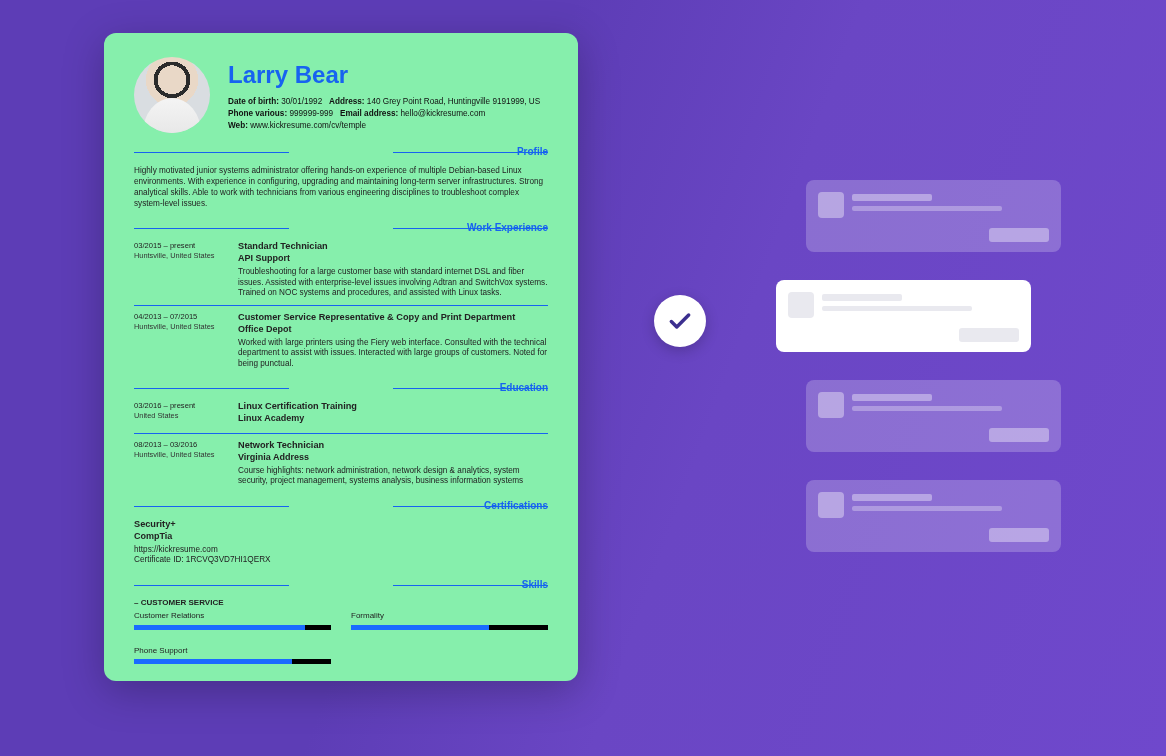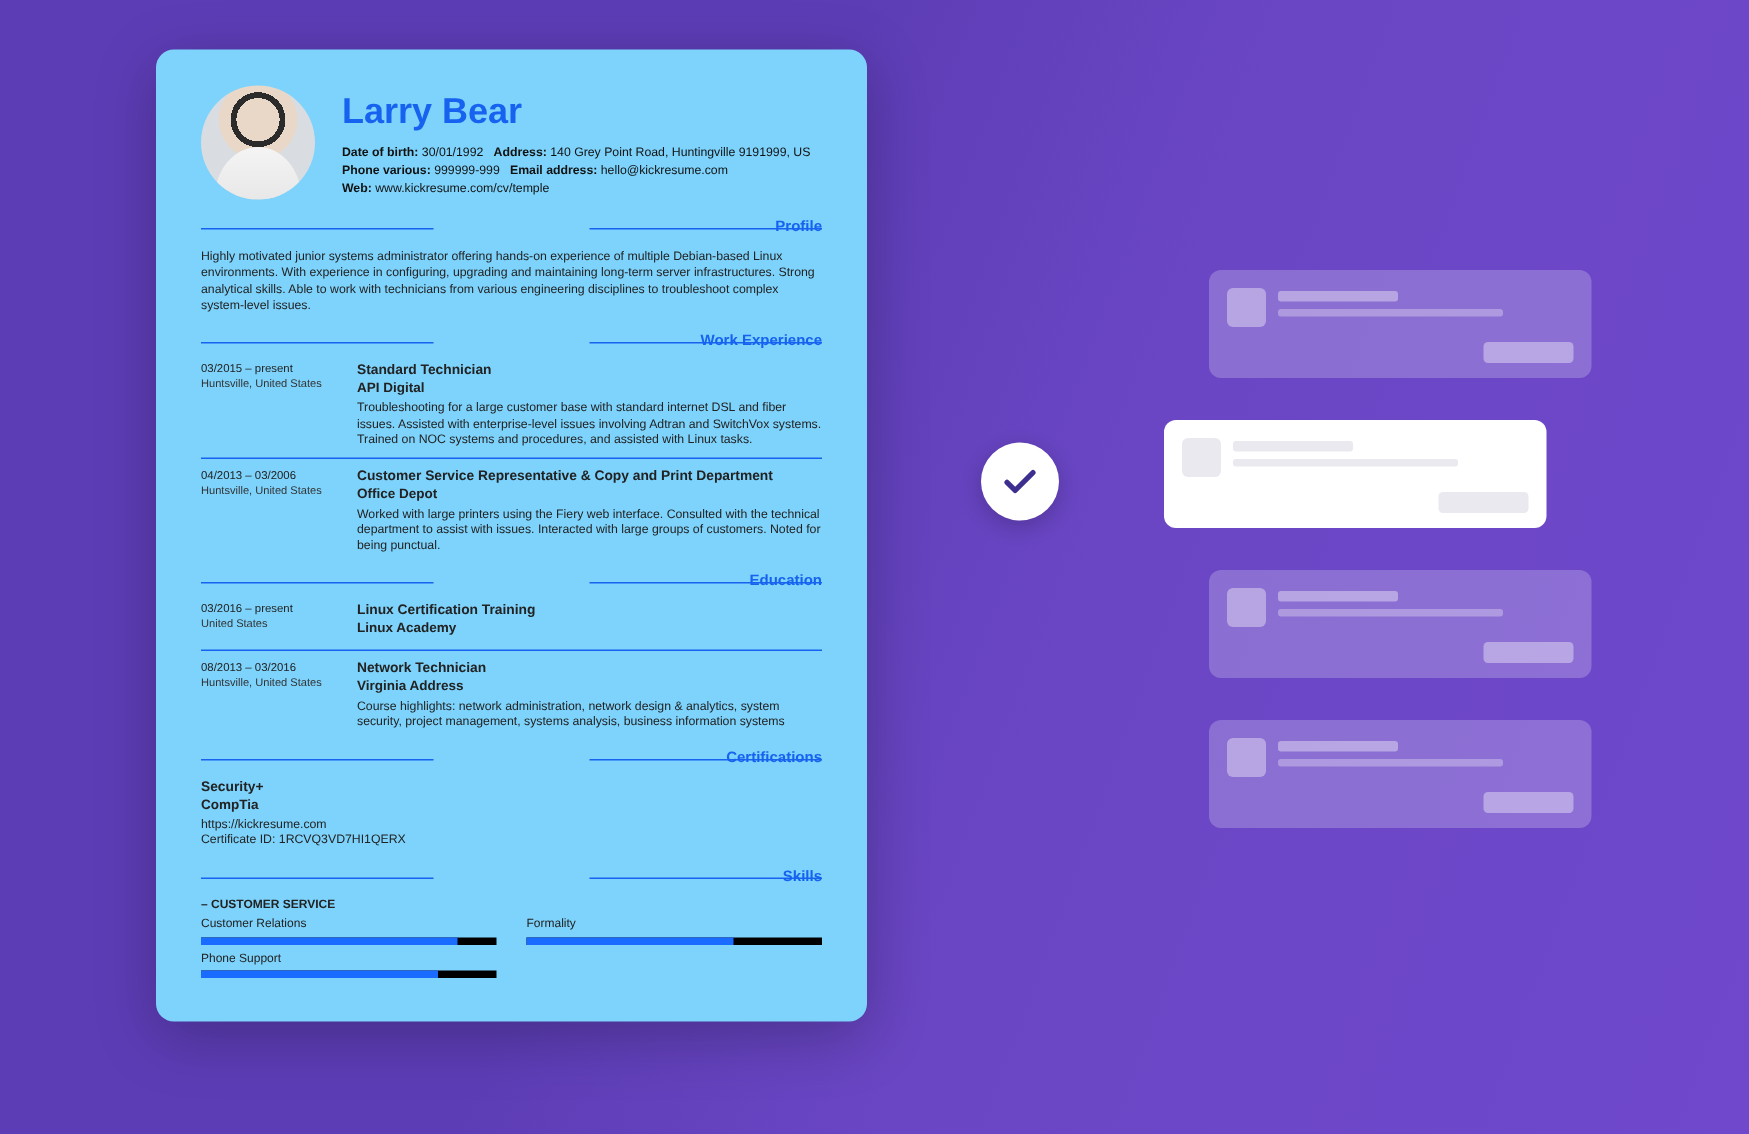--- a/index.html
+++ b/index.html
@@ -4,21 +4,21 @@
 <style>
   html,body{margin:0;padding:0}
   body{
     width:1166px;height:756px;
     background:linear-gradient(110deg,#5d3db6 0%,#5d3db6 40%,#6a46c4 60%,#6f48cc 100%);
     font-family:"Helvetica Neue",Arial,sans-serif;
     position:relative;overflow:hidden;
   }
   .resume{
     position:absolute;left:104px;top:33px;width:474px;height:648px;
-    background:#7dd3fc;border-radius:12px;
+    background:#86efac;border-radius:12px;
     box-shadow:0 10px 40px rgba(0,0,0,.25);
     padding:24px 30px 0 30px;box-sizing:border-box;
     font-size:8.2px;color:#222;line-height:1.3;
   }
   .head{display:flex;gap:18px;align-items:flex-start}
   .avatar{
     width:76px;height:76px;border-radius:50%;flex:0 0 76px;
     background:radial-gradient(circle at 50% 30%, #e9d8c7 0 22%, #2b2b2b 22% 28%, #e9d8c7 28% 40%, #d9dde1 40% 100%);
     position:relative;overflow:hidden;
   }
@@ -39,21 +39,21 @@
   .row{display:flex;gap:12px;margin-bottom:6px}
   .dates{flex:0 0 92px}
   .dates .d{font-size:7.6px}
   .dates .loc{font-size:7.4px;color:#333}
   .body{flex:1}
   .body .t{font-weight:700;font-size:9.2px}
   .body .c{font-weight:700;font-size:9px;margin-bottom:2px}
   .body .desc{font-size:8.2px;line-height:1.3;color:#222}
   hr.sep{border:0;border-top:1px solid #1763f0;margin:4px 0 6px}
   .skills-cat{font-size:8px;font-weight:700;margin:4px 0 3px}
-  .skill-grid{display:grid;grid-template-columns:1fr 1fr;gap:4px 20px}
+  .skill-grid{display:grid;grid-template-columns:1fr 1fr;gap:16px 20px}
   .skill{position:relative}
   .skill .lbl{font-size:8px;margin-bottom:3px}
   .bar{height:5px;background:#000;position:relative;width:100%}
   .bar .fill{position:absolute;left:0;top:0;bottom:0;background:#1a6bff}
   
   .cards{position:absolute;right:105px;top:180px;width:255px;display:flex;flex-direction:column;gap:28px}
   .card{
     background:rgba(255,255,255,.22);border-radius:8px;height:72px;position:relative;
   }
   .card .av{position:absolute;left:12px;top:12px;width:26px;height:26px;border-radius:4px;background:rgba(255,255,255,.38)}
@@ -92,28 +92,28 @@
 
   <div class="section-title">Work Experience</div>
   <div id="work">
       <div class="row">
         <div class="dates">
           <div class="d">03/2015 – present</div>
           <div class="loc">Huntsville, United States</div>
         </div>
         <div class="body">
           <div class="t">Standard Technician</div>
-          <div class="c">API Digital</div>
+          <div class="c">API Support</div>
           <div class="desc">Troubleshooting for a large customer base with standard internet DSL and fiber issues. Assisted with enterprise-level issues involving Adtran and SwitchVox systems. Trained on NOC systems and procedures, and assisted with Linux tasks.</div>
         </div>
       </div>
       <hr class="sep">
       <div class="row">
         <div class="dates">
-          <div class="d">04/2013 – 03/2006</div>
+          <div class="d">04/2013 – 07/2015</div>
           <div class="loc">Huntsville, United States</div>
         </div>
         <div class="body">
           <div class="t">Customer Service Representative &amp; Copy and Print Department</div>
           <div class="c">Office Depot</div>
           <div class="desc">Worked with large printers using the Fiery web interface. Consulted with the technical department to assist with issues. Interacted with large groups of customers. Noted for being punctual.</div>
         </div>
       </div>
     </div>
 

